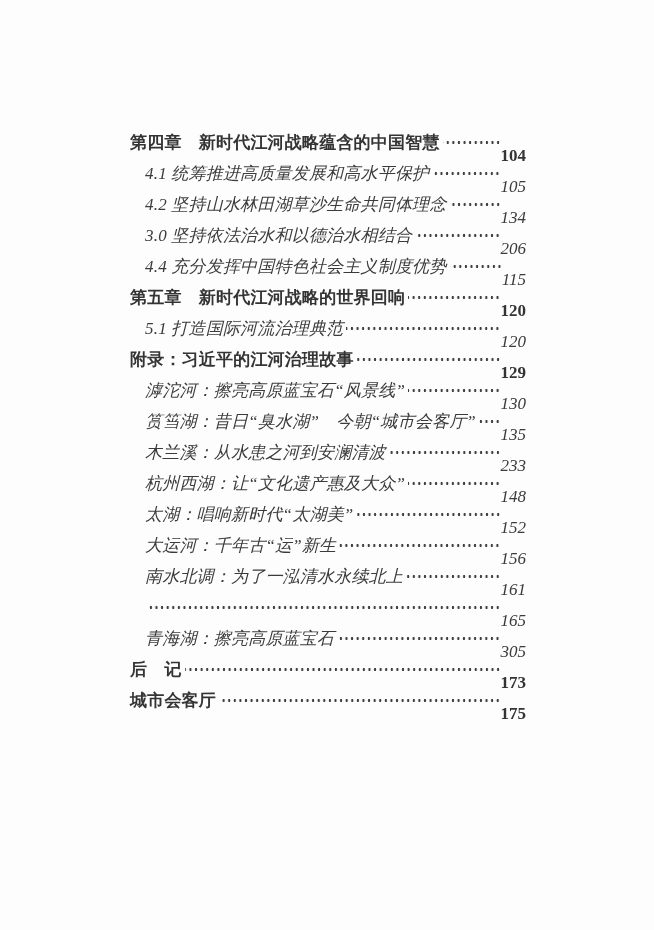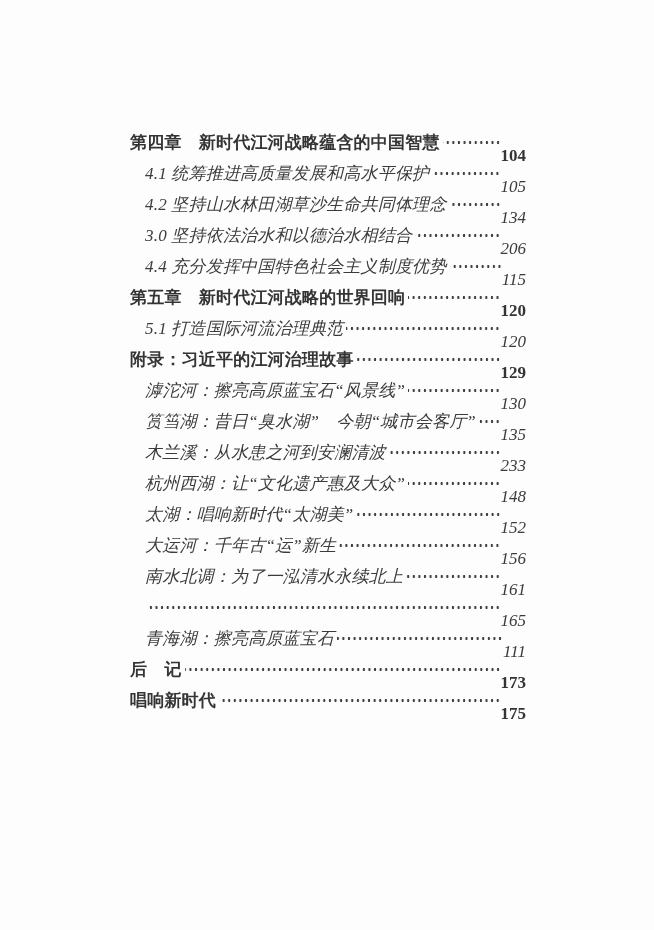--- a/index.html
+++ b/index.html
@@ -156,28 +156,28 @@
   </div>
 
   <div class="toc-row indent">
     <span class="dot-leader"></span>
     <span class="toc-page-num">165</span>
   </div>
 
   <div class="toc-row indent">
     <span class="toc-label">青海湖：擦亮高原蓝宝石</span>
     <span class="dot-leader"></span>
-    <span class="toc-page-num">111</span>
+    <span class="toc-page-num">305</span>
   </div>
 
   <div class="toc-row bold">
     <span class="toc-label">后　记</span>
     <span class="dot-leader"></span>
     <span class="toc-page-num">173</span>
   </div>
 
   <div class="toc-row bold">
-    <span class="toc-label">唱响新时代</span>
+    <span class="toc-label">城市会客厅</span>
     <span class="dot-leader"></span>
     <span class="toc-page-num">175</span>
   </div>
 </div>
 </div>
 
 </body></html>

